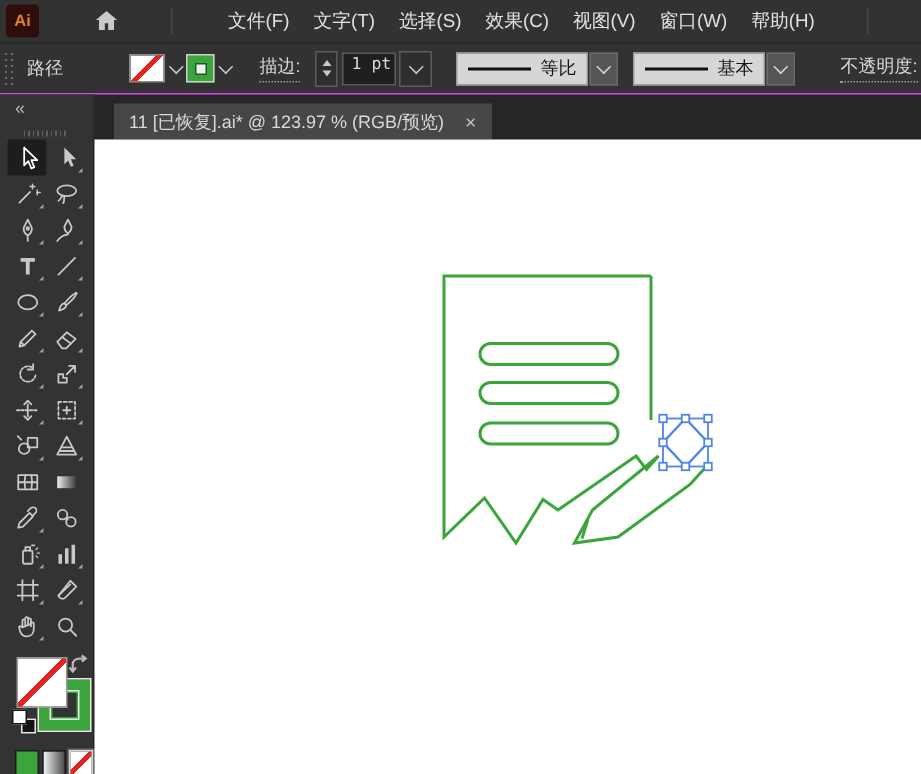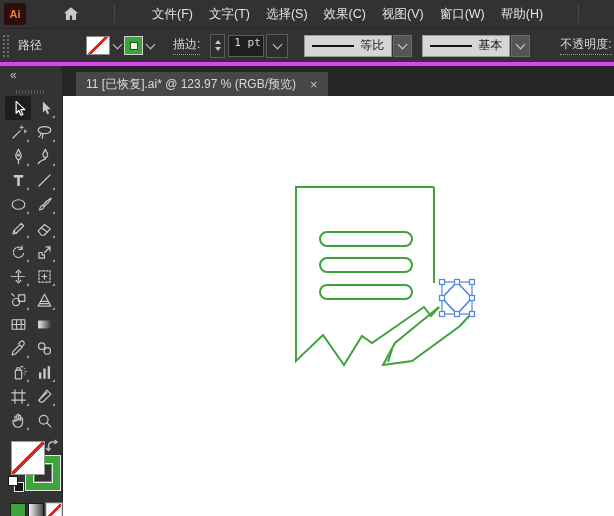--- a/index.html
+++ b/index.html
@@ -10,21 +10,21 @@
   .menubar{height:28px;background:#323232;display:flex;align-items:center;border-bottom:1px solid #272727;gap:21px;}
   .ai-logo{width:22px;height:22px;margin-left:4px;background:#2e0d0d;border-radius:3px;
     color:#e8821e;font-weight:bold;font-size:11px;display:flex;align-items:center;justify-content:center;}
   .home{width:20px;height:20px;margin-left:14px;display:flex;align-items:center;justify-content:center;color:#c9c9c9;}
   .menu-sep{width:1px;height:18px;background:#4a4a4a;margin:0 8px 0 12px;}
   .menus{display:flex;align-items:center;}
   .menu-item{color:#e2e2e2;font-size:12.5px;padding:6px 8px;cursor:default;}
   .menu-sep2{width:1px;height:18px;background:#4a4a4a;margin-left:6px;}
 
   
-  .controlbar{height:33px;background:#323232;border-bottom:4px solid #d946ef;display:flex;align-items:center;position:relative;}
+  .controlbar{height:33px;background:#323232;border-bottom:1px solid #d946ef;display:flex;align-items:center;position:relative;}
   .grip{width:8px;height:24px;margin-left:2px;
     background-image:radial-gradient(#6e6e6e 0.9px,transparent 1px);background-size:4px 4px;}
   .cb-label{color:#d9d9d9;font-size:12px;margin-left:8px;}
   .cb-link{color:#d9d9d9;font-size:12px;border-bottom:1px dotted #9a9a9a;padding-bottom:1px;cursor:default;}
   .swatchgroup{display:flex;align-items:center;margin-left:44px;}
   .fill-swatch{width:22px;height:17px;background:
     linear-gradient(135deg,#ffffff 44%,#e02420 44%,#e02420 56%,#ffffff 56%);
     border:1px solid #8a8a8a;}
   .stroke-swatch{width:17px;height:17px;border:1px solid #cfcfcf;position:relative;}
   .stroke-swatch::after{content:"";position:absolute;left:5px;top:5px;width:6px;height:6px;background:#f2f2f2;border:1px solid #1d5c1d;}

